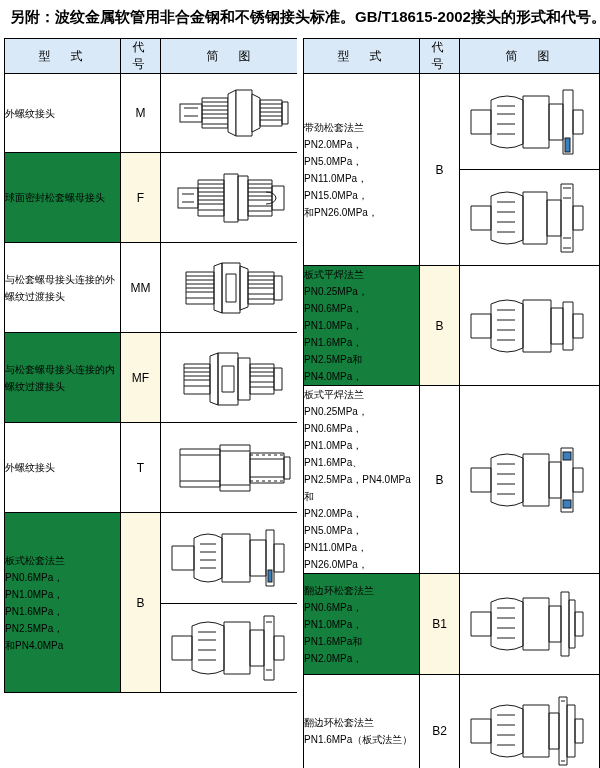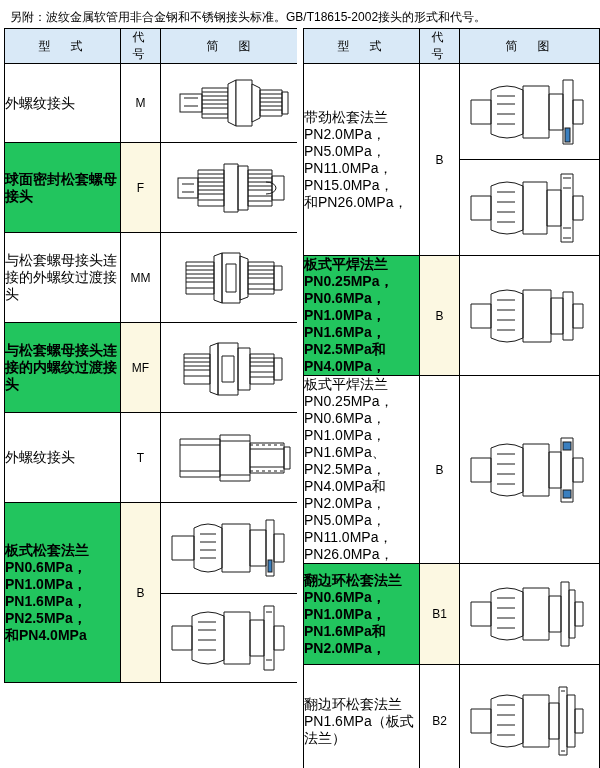--- a/index.html
+++ b/index.html
@@ -5,25 +5,26 @@
   html,body{margin:0;padding:0;}
   body{
     width:600px;height:768px;
     background:#ffffff;
     font-family:"Liberation Sans","DejaVu Sans",sans-serif;
     color:#000;
     overflow:hidden;
   }
   .page{width:600px;height:768px;position:relative;box-sizing:border-box;padding:6px 4px 0 4px;}
   .caption{
-    font-size:12px;
+    font-size:15px;
     line-height:18px;
-    padding:2px 4px 2px 6px;
+    padding:2px 4px 12px 6px;
     white-space:nowrap;
     letter-spacing:0px;
+    font-weight:bold;
   }
   table.main{
     border-collapse:collapse;
     width:592px;
     table-layout:fixed;
   }
   table.main > tbody > tr > td{
     padding:0;vertical-align:top;
   }
   table.half{
@@ -40,26 +41,26 @@
     text-align:center;
     font-size:12px;
     height:26px;
     font-weight:normal;
     letter-spacing:4px;
   }
   .c-name{width:116px;}
   .c-code{width:40px;}
   .c-pic{width:140px;}
   td.name{
-    font-size:14px;
+    font-size:10px;
     line-height:17px;
     padding:4px 5px;
     vertical-align:middle;
   }
-  td.name.yellow{background:#22c55e;font-weight:bold;}
+  td.name.yellow{background:#15803d;}
   td.code{
     text-align:center;
     font-size:12px;
     vertical-align:middle;
   }
   td.code.yellow{background:#fcf8e2;}
   td.pic{
     background:#fff;
     text-align:center;
     vertical-align:middle;

